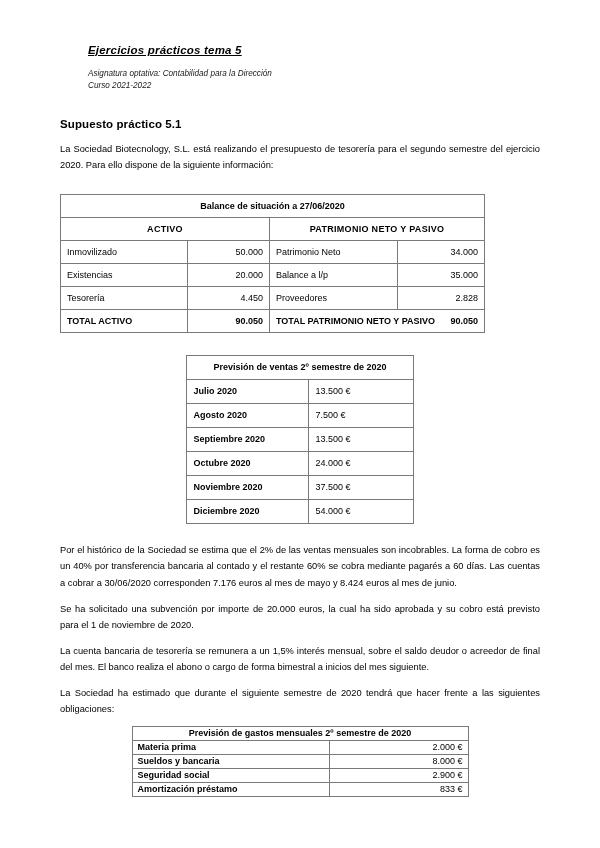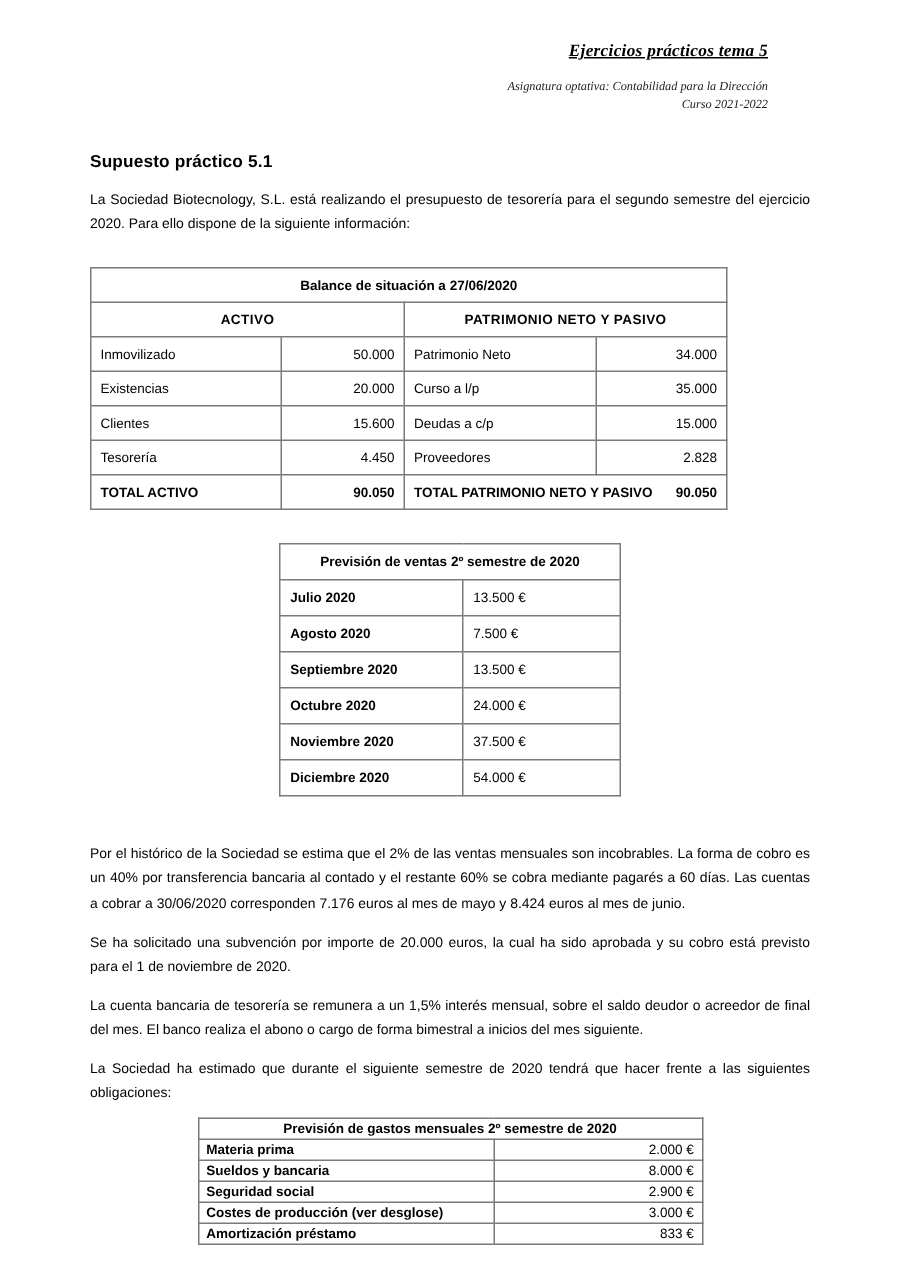--- a/index.html
+++ b/index.html
@@ -19,23 +19,21 @@
   .page {
     position: relative;
     width: 600px;
     height: 848px;
     box-sizing: border-box;
     padding: 0;
   }
 
   
   .doc-header {
-    padding: 28px 88px 0 88px;
-    text-align: right;
-    font-family: Liberation Serif, serif;
+    padding: 44px 88px 0 88px;
   }
   .doc-title {
     font-size: 11.5px;
     font-weight: bold;
     font-style: italic;
     text-decoration: underline;
     letter-spacing: 0.2px;
     margin: 0 0 12px 0;
     display: block;
   }
@@ -101,21 +99,21 @@
     text-align: left;
     position: relative;
   }
   .tbl-balance .total-right .tr-amt {
     float: right;
   }
 
   
   .tbl-ventas {
     width: 226px;
-    margin: 22px auto 16px auto;
+    margin: 22px auto 4px auto;
   }
   .tbl-ventas td { height: 17px; }
   .tbl-ventas .t-head {
     text-align: center;
     font-weight: bold;
   }
   .tbl-ventas .lbl { font-weight: bold; }
   .tbl-ventas .num { text-align: left; }
 
   
@@ -171,28 +169,22 @@
         </tr>
         <tr>
           <td>Inmovilizado</td>
           <td class="num">50.000</td>
           <td>Patrimonio Neto</td>
           <td class="num">34.000</td>
         </tr>
         <tr>
           <td>Existencias</td>
           <td class="num">20.000</td>
-          <td>Curso a l/p</td>
+          <td>Balance a l/p</td>
           <td class="num">35.000</td>
-        </tr>
-        <tr>
-          <td>Clientes</td>
-          <td class="num">15.600</td>
-          <td>Deudas a c/p</td>
-          <td class="num">15.000</td>
         </tr>
         <tr>
           <td>Tesorería</td>
           <td class="num">4.450</td>
           <td>Proveedores</td>
           <td class="num">2.828</td>
         </tr>
         <tr>
           <td class="bold">TOTAL ACTIVO</td>
           <td class="num bold">90.050</td>
@@ -259,24 +251,20 @@
         </tr>
         <tr>
           <td class="lbl">Sueldos y bancaria</td>
           <td class="num">8.000 €</td>
         </tr>
         <tr>
           <td class="lbl">Seguridad social</td>
           <td class="num">2.900 €</td>
         </tr>
         <tr>
-          <td class="lbl">Costes de producción (ver desglose)</td>
-          <td class="num">3.000 €</td>
-        </tr>
-        <tr>
           <td class="lbl">Amortización préstamo</td>
           <td class="num">833 €</td>
         </tr>
 
       </tbody>
     </table>
 
   </div>
 </div>
 

